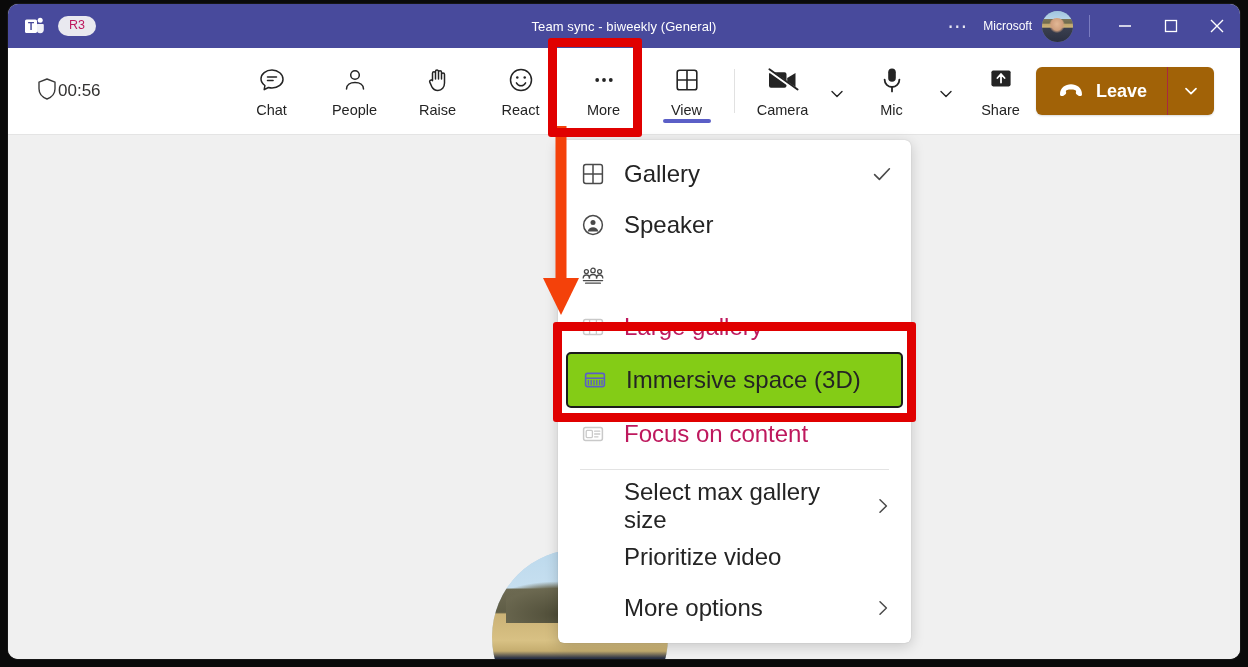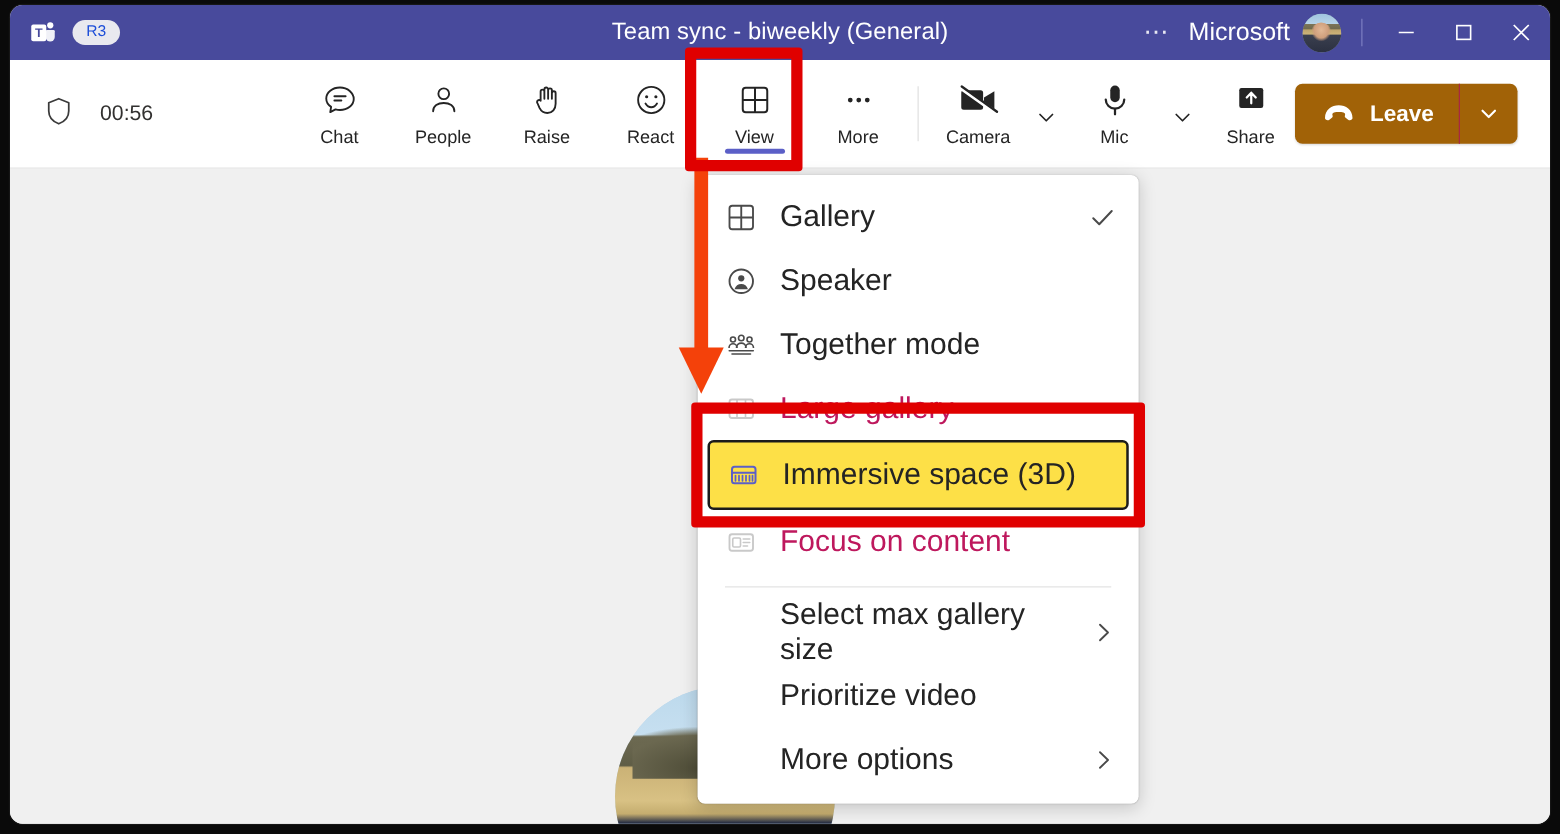--- a/index.html
+++ b/index.html
@@ -41,53 +41,53 @@
     padding-left: 16px;
     min-width: 120px;
   }
   .teams-logo {
     width: 22px; height: 22px;
     position: relative;
     display: block;
   }
   .tb-badge {
     background: #e9e9ef;
-    color: #1d4ed8;
+    color: #be185d;
     font-size: 12.5px;
     border-radius: 11px;
     padding: 3px 11px 4px 11px;
     line-height: 1;
     font-weight: 400;
   }
   .tb-title {
     position: absolute;
     left: 0; right: 0;
     text-align: center;
-    font-size: 19px;
+    font-size: 13px;
     font-weight: 400;
     letter-spacing: 0.1px;
     pointer-events: none;
     color: #ffffff;
   }
   .tb-right {
     margin-left: auto;
     display: flex;
     align-items: center;
     height: 100%;
   }
   .tb-dots {
     font-size: 20px;
     letter-spacing: 2px;
     padding: 0 14px;
     color: #e7e7f2;
     line-height: 1;
     cursor: default;
   }
   .tb-account {
-    font-size: 20px;
+    font-size: 12px;
     color: #ffffff;
     padding-right: 10px;
   }
   .tb-avatar {
     width: 31px; height: 31px;
     border-radius: 50%;
     overflow: hidden;
     background: #7f8fa0;
     position: relative;
     flex: 0 0 auto;
@@ -108,21 +108,20 @@
   .toolbar {
     position: relative;
     height: 86px;
     background: #ffffff;
     border-bottom: 1px solid #e4e4e4;
     display: flex;
     align-items: center;
   }
   .tool-shield {
     display:flex; align-items:center;
-    gap: 22px;
     padding-left: 28px;
     color: #3a3a3a;
   }
   .timer {
     font-size: 17px;
     color: #323130;
   }
   .tool-center {
     position: absolute;
     left: 222px;
@@ -274,21 +273,21 @@
   .mi .mi-label { flex: 1 1 auto; }
   .mi .mi-right { color: #4a4a4a; display:flex; align-items:center; }
   .mi.disabled { color: #be185d; justify-content: space-between; }
   .mi.disabled .mi-ico { color: #c9c9c9; }
   .mi.focused {
     border: 2px solid #1b1b1b;
     border-radius: 5px;
     margin: 0 8px;
     padding-left: 14px;
     height: 52px;
-    background: #fde047;
+    background: #84cc16;
   }
   .mi-sep {
     height: 1px;
     background: #e3e3e3;
     margin: 10px 22px 10px 22px;
   }
   .mi-nolabel-pad { padding-left: 66px; }
 
   
   .ann-box {
@@ -406,37 +405,37 @@
               <circle cx="18.7" cy="12.4" r="1.25" fill="#242424"></circle>
               <path d="M10.4 17.8 c1.2 2 2.8 3 4.6 3 s3.4 -1 4.6 -3" fill="none" stroke="#242424" stroke-width="1.5" stroke-linecap="round"></path>
             </svg>
           </span>
           <span class="lbl">React</span>
         </div>
 
         <div class="tbtn">
           <span class="ico">
             <svg width="30" height="30" viewBox="0 0 30 30">
-              <rect x="5.2" y="5.2" width="19.6" height="19.6" rx="2.4" fill="none" stroke="#242424" stroke-width="1.6"></rect>
-              <path d="M15 5.2 V24.8 M5.2 15 H24.8" stroke="#242424" stroke-width="1.6"></path>
-            </svg>
-          </span>
-          <span class="lbl">View</span>
-          <span class="underline"></span>
+              <circle cx="8.2" cy="15" r="1.9" fill="#242424"></circle>
+              <circle cx="15" cy="15" r="1.9" fill="#242424"></circle>
+              <circle cx="21.8" cy="15" r="1.9" fill="#242424"></circle>
+            </svg>
+          </span>
+          <span class="lbl">More</span>
         </div>
 
         <div class="tbtn">
           <span class="ico">
             <svg width="30" height="30" viewBox="0 0 30 30">
-              <circle cx="8.2" cy="15" r="1.9" fill="#242424"></circle>
-              <circle cx="15" cy="15" r="1.9" fill="#242424"></circle>
-              <circle cx="21.8" cy="15" r="1.9" fill="#242424"></circle>
-            </svg>
-          </span>
-          <span class="lbl">More</span>
+              <rect x="5.2" y="5.2" width="19.6" height="19.6" rx="2.4" fill="none" stroke="#242424" stroke-width="1.6"></rect>
+              <path d="M15 5.2 V24.8 M5.2 15 H24.8" stroke="#242424" stroke-width="1.6"></path>
+            </svg>
+          </span>
+          <span class="lbl">View</span>
+          <span class="underline"></span>
         </div>
 
         <span class="vsep"></span>
 
         <div class="split">
           <div class="tbtn">
             <span class="ico">
               <svg width="34" height="26" viewBox="0 0 34 26">
                 <path d="M3 7.2 a2 2 0 0 1 2 -2 h13.5 a2 2 0 0 1 2 2 v11.6 a2 2 0 0 1 -2 2 H5 a2 2 0 0 1 -2 -2z" fill="#242424"></path>
                 <path d="M21.2 11 L29.5 6 v14 l-8.3 -5z" fill="#242424"></path>
@@ -541,21 +540,20 @@
         <svg width="24" height="24" viewBox="0 0 24 24">
           <circle cx="5.4" cy="7.6" r="2" fill="none" stroke="#4a4a4a" stroke-width="1.3"></circle>
           <circle cx="12" cy="6.4" r="2.2" fill="none" stroke="#4a4a4a" stroke-width="1.3"></circle>
           <circle cx="18.6" cy="7.6" r="2" fill="none" stroke="#4a4a4a" stroke-width="1.3"></circle>
           <path d="M2.2 14.4 c0 -2.2 1.6 -3.4 3.2 -3.4 s3.2 1.2 3.2 3.4" fill="none" stroke="#4a4a4a" stroke-width="1.3"></path>
           <path d="M8.2 14.4 c0 -2.5 1.8 -3.9 3.8 -3.9 s3.8 1.4 3.8 3.9" fill="none" stroke="#4a4a4a" stroke-width="1.3"></path>
           <path d="M15.4 14.4 c0 -2.2 1.6 -3.4 3.2 -3.4 s3.2 1.2 3.2 3.4" fill="none" stroke="#4a4a4a" stroke-width="1.3"></path>
           <path d="M2.4 16.6 H21.6 M4.6 19.2 H19.4" stroke="#4a4a4a" stroke-width="1.3" stroke-linecap="round"></path>
         </svg>
       </span>
-      <span class="mi-label">Together mode</span>
     </div>
 
     <div class="mi disabled">
       <span class="mi-ico">
         <svg width="24" height="24" viewBox="0 0 24 24">
           <rect x="2.6" y="4.6" width="18.8" height="14.8" rx="2" fill="none" stroke="#c9c9c9" stroke-width="1.5"></rect>
           <path d="M2.6 9.4 H21.4 M2.6 14.6 H21.4 M8.6 4.6 V19.4 M15.4 4.6 V19.4" stroke="#c9c9c9" stroke-width="1.3"></path>
         </svg>
       </span>
       <span class="mi-label">Large gallery</span>

